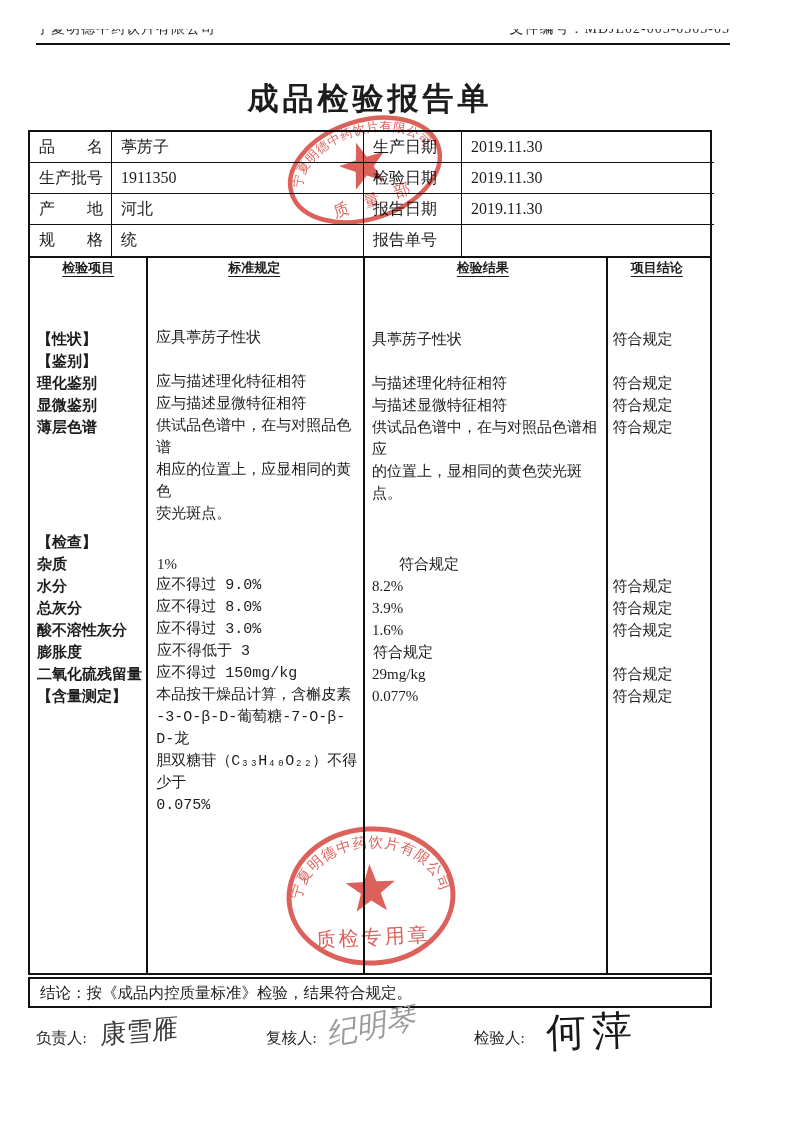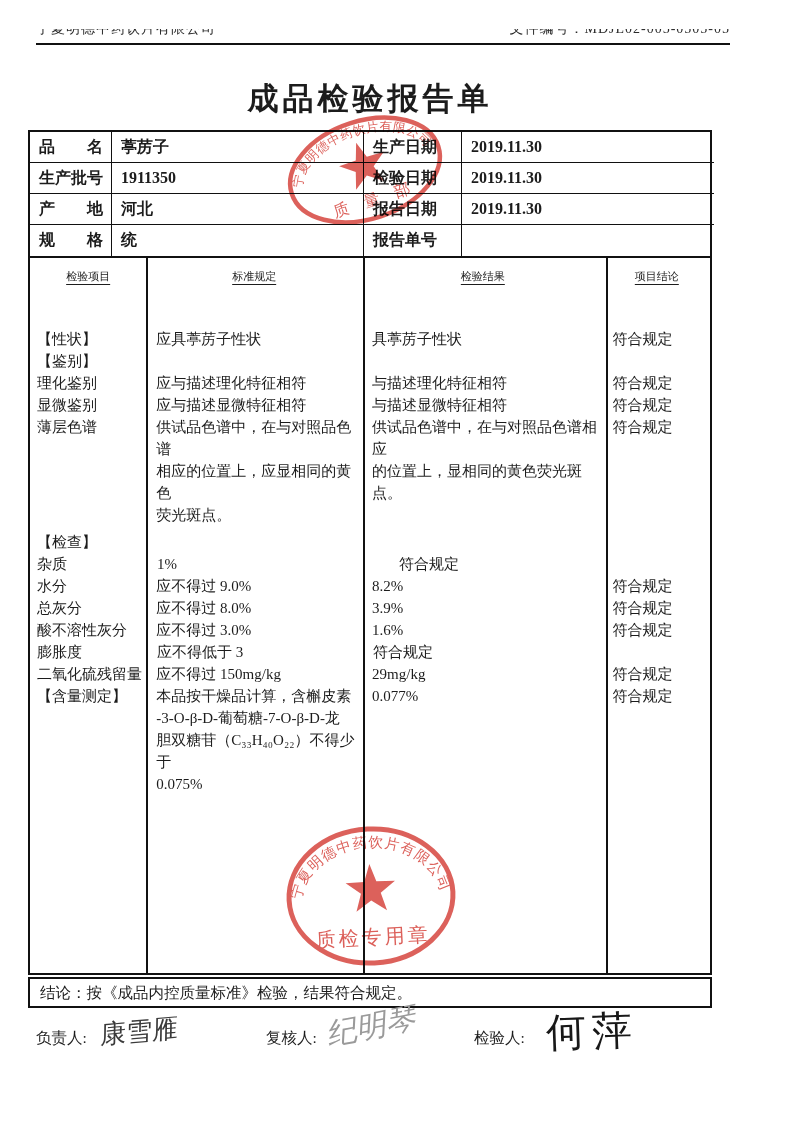--- a/index.html
+++ b/index.html
@@ -15,38 +15,38 @@
   .hdr-rule { position:absolute; left:36px; top:43px; width:694px; height:2px; background:#111; }
 
   
   .title { position:absolute; left:28px; top:78px; width:684px; text-align:center;
     font-size:31px; font-weight:bold; letter-spacing:4px; }
 
   
   .doc { position:absolute; left:28px; top:130px; width:684px; }
 
   
-  .info { display:grid; grid-template-columns:82px 252px 98px 252px; border:2px solid #111;font-weight:bold; }
+  .info { display:grid; grid-template-columns:82px 252px 98px 252px; border:2px solid #111; }
   .info .cell { height:31px; line-height:29px; font-size:16px; padding:0 6px 0 9px;
     border-bottom:1.5px solid #111; border-right:1.5px solid #111; overflow:hidden; white-space:nowrap; }
   .info .cell.last-col { border-right:none; }
   .info .row4 { border-bottom:none; }
 
   
   .inspect { position:relative; height:717px; border:2px solid #111; border-top:none; }
   .vline { position:absolute; top:0; bottom:0; width:1.5px; background:#111; }
   .v1 { left:116px; } .v2 { left:333px; } .v3 { left:576px; }
-  .ihead { display:flex; height:30px; padding-top:11px; font-size:11px; }
+  .ihead { display:flex; height:30px; padding-top:1px; font-size:13px;font-weight:bold; }
   .ihead div { text-align:center; text-decoration:underline; text-underline-offset:4px; }
   .h1 { width:117px; } .h2 { width:217px; } .h3 { width:243px; } .h4 { width:107px; }
   .irows { padding-top:40px; }
   .irow { display:flex; font-size:15px; line-height:22px; }
   .irow > div { white-space:pre-line; }
-  .c1 { width:117px; padding-left:7px; }
-  .c2 { width:217px; padding-left:10px; }
+  .c1 { width:117px; padding-left:7px;font-weight:bold; }
+  .c2 { width:217px; padding-left:10px;font-family:Liberation Mono, monospace; }
   .c3 { width:243px; padding-left:10px; }
   .c4 { width:107px; padding-left:9px; }
   .gap-top { margin-top:5px; }
 
   
   .conclusion { margin-top:2px; border:2px solid #111; height:31px; line-height:27px;
     font-size:15.5px; padding-left:10px; }
 
   
   .signs { position:absolute; left:28px; top:1012px; width:684px; height:70px; font-size:15.5px; }

